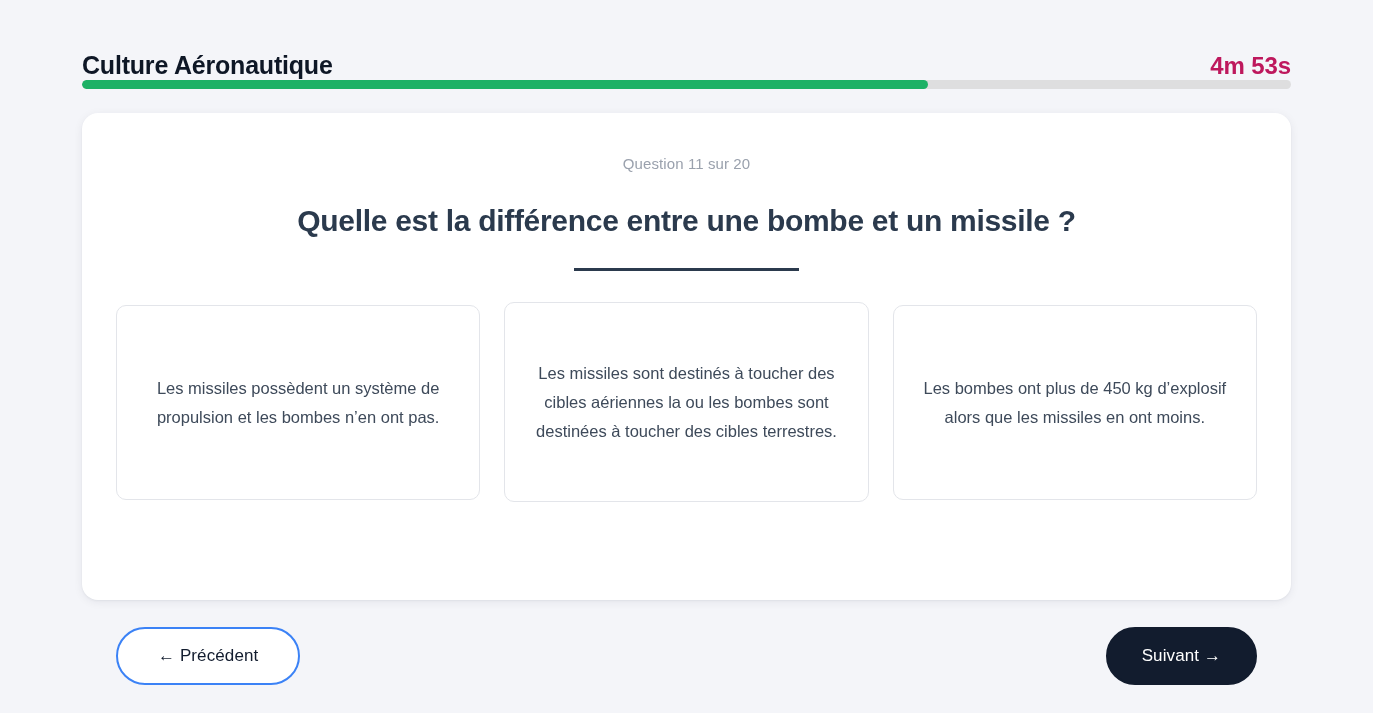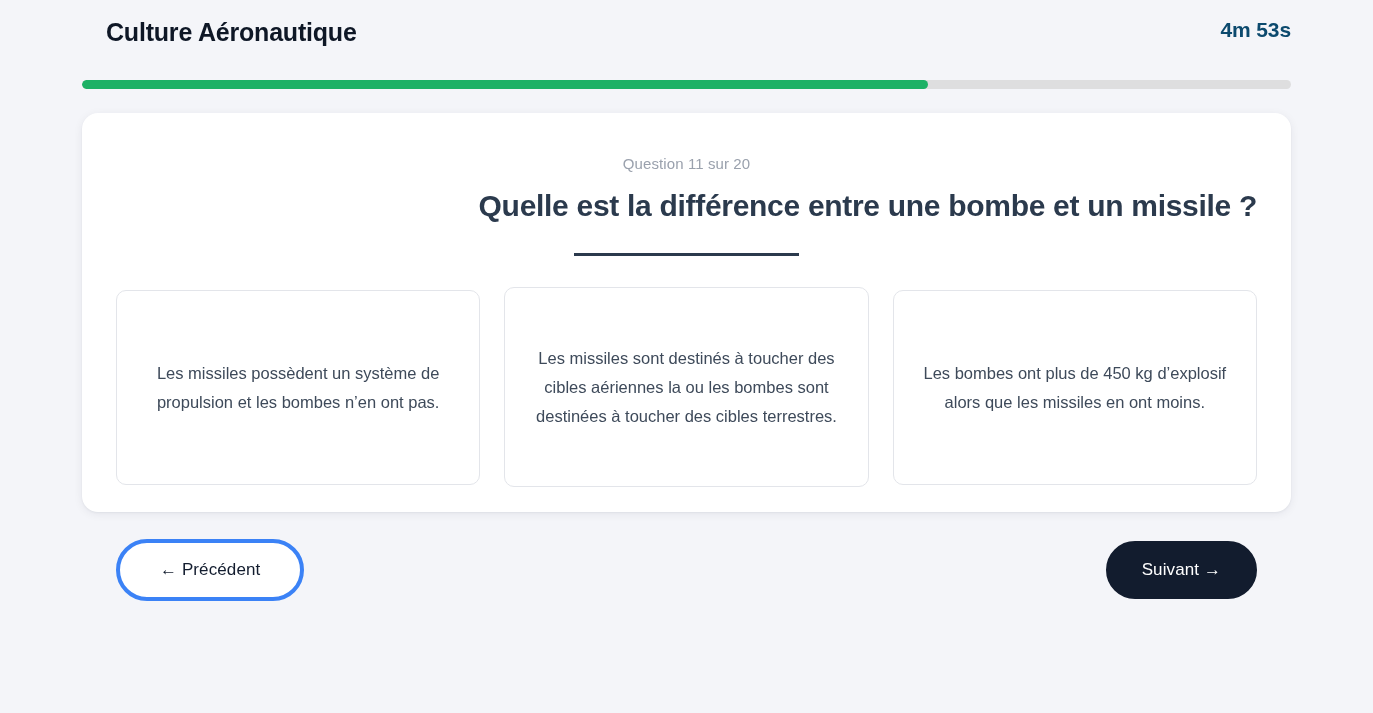--- a/index.html
+++ b/index.html
@@ -21,38 +21,37 @@
   .page {
     position: relative;
     width: 1373px;
     height: 713px;
     padding: 0 82px;
   }
 
   
   .quiz-header {
     display: flex;
-    align-items: flex-start;
+    align-items: flex-end;
     justify-content: space-between;
     height: 80px;
-    padding-top: 18px;
-    margin-left: 24px;
+    padding-top: 26px;
   }
 
   .quiz-title {
     font-size: 25px;
     font-weight: 700;
     letter-spacing: -0.2px;
     color: #0e1726;
   }
 
   .quiz-timer {
-    font-size: 21px;
+    font-size: 24px;
     font-weight: 700;
-    color: #0c4a6e;
+    color: #be185d;
     letter-spacing: -0.1px;
   }
 
   
   .progress-track {
     position: relative;
     height: 9px;
     border-radius: 6px;
     background: #dededf;
     overflow: hidden;
@@ -65,33 +64,33 @@
   }
 
   
   .question-panel {
     margin-top: 24px;
     background: #ffffff;
     border-radius: 16px;
     box-shadow: 0 2px 10px rgba(24, 32, 56, 0.07),
                 0 1px 2px rgba(24, 32, 56, 0.05);
     padding: 42px 34px 46px;
-    height: 399px;
+    height: 487px;
   }
 
   .question-counter {
     text-align: center;
     font-size: 15px;
     color: #9aa1ad;
     letter-spacing: 0.1px;
   }
 
   .question-text {
-    margin-top: 17px;
-    text-align: right;
+    margin-top: 32px;
+    text-align: center;
     font-size: 30px;
     font-weight: 700;
     color: #2b3a4d;
     letter-spacing: -0.3px;
   }
 
   .question-divider {
     width: 225px;
     height: 3px;
     background: #2b3a4d;
@@ -141,21 +140,21 @@
     font-family: inherit;
     font-size: 17px;
     border-radius: 999px;
     cursor: pointer;
     letter-spacing: 0.1px;
   }
 
   .btn-prev {
     background: #ffffff;
     color: #121c2e;
-    border: 4px solid #3b82f6;
+    border: 2px solid #3b82f6;
     padding: 17px 40px;
   }
 
   .btn-next {
     background: #121c2e;
     color: #ffffff;
     border: 2px solid #121c2e;
     font-weight: 400;
     padding: 17px 34px;
   }

